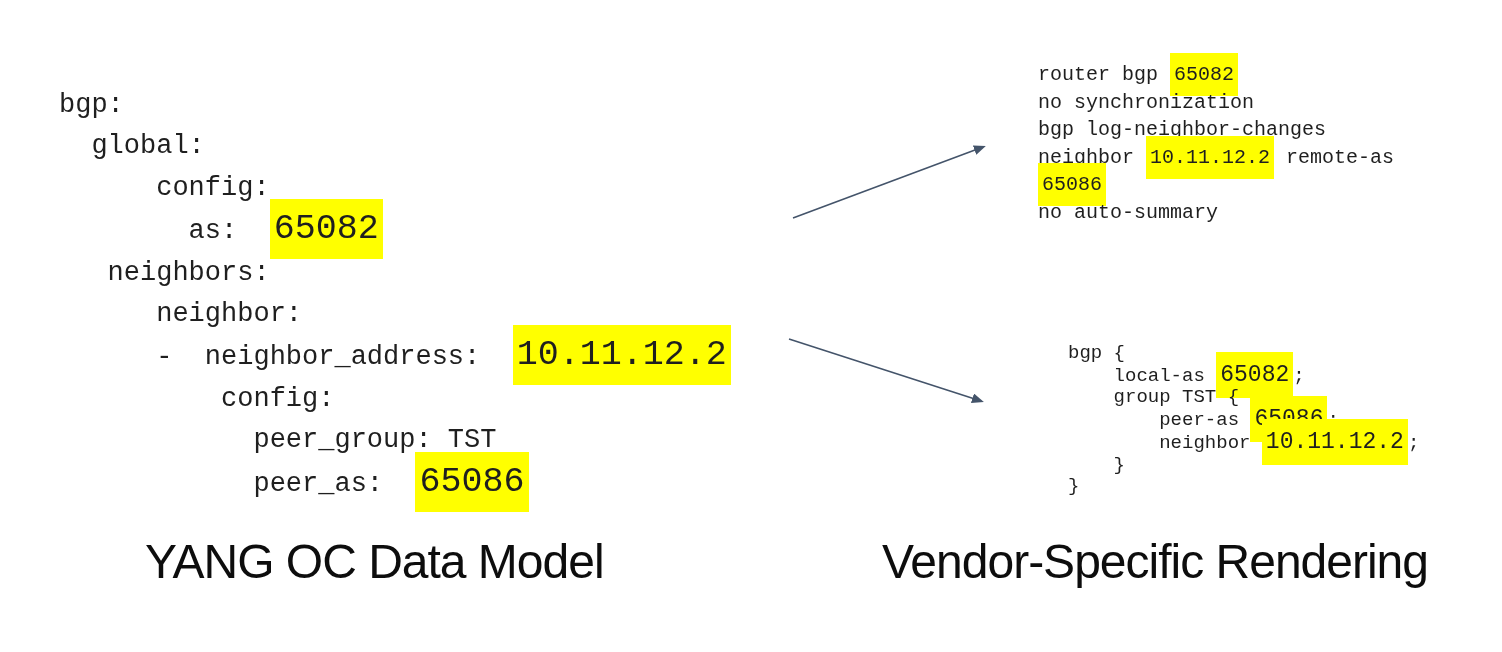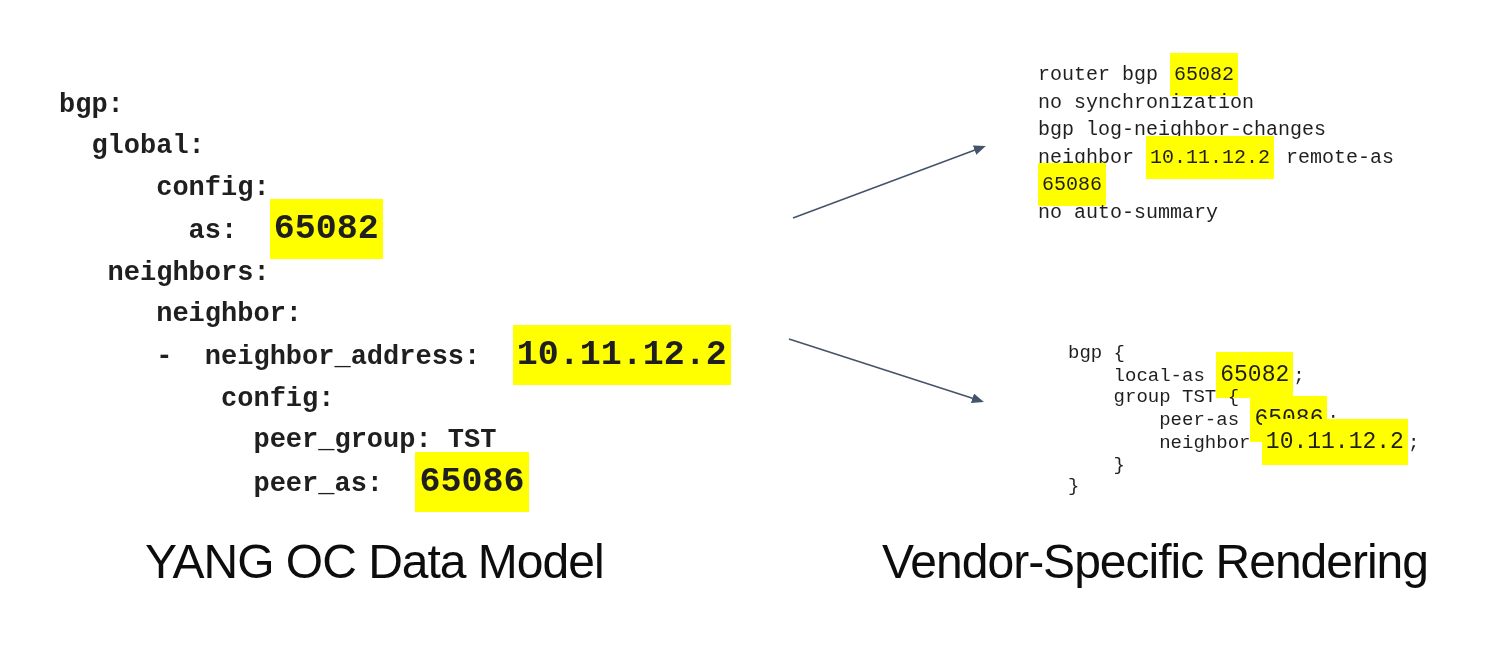--- a/index.html
+++ b/index.html
@@ -15,21 +15,21 @@
     color:#1f1f1f;
     font-family:"Liberation Mono","DejaVu Sans Mono", monospace;
   }
   .code-line { white-space:pre; }
   .hl {
     background:#ffff00;
     padding:10px 4px;
   }
   .yang-code {
     left:59px; top:58px;
-    font-size:27px; line-height:41.4px;font-weight:bold;
+    font-size:27px; line-height:41.4px;
   }
   .yang-code .hl { font-size:35px; }
   .ios-code {
     left:1038px; top:41px;
     font-size:20px; line-height:27.6px;
   }
   .junos-code {
     left:1068px; top:324px;
     font-size:19px; line-height:21.7px;
   }

